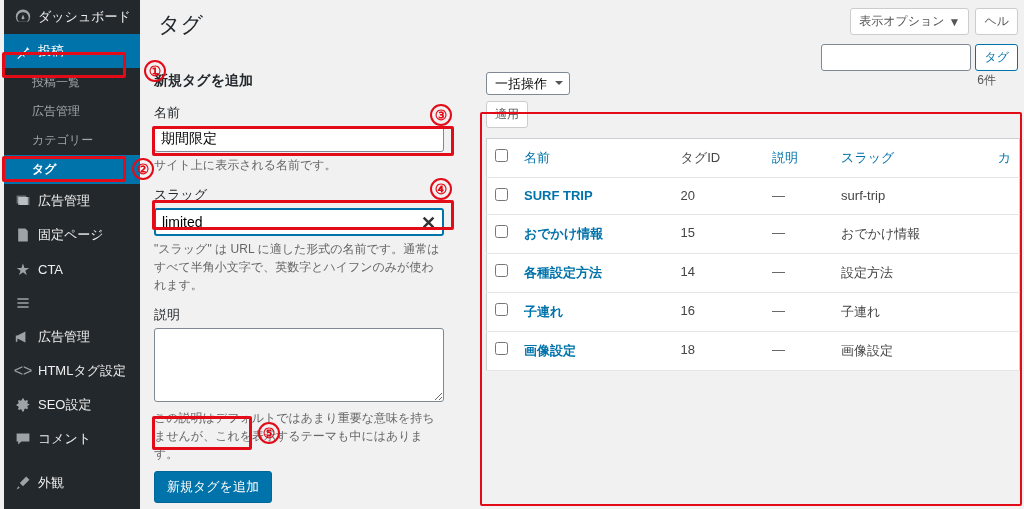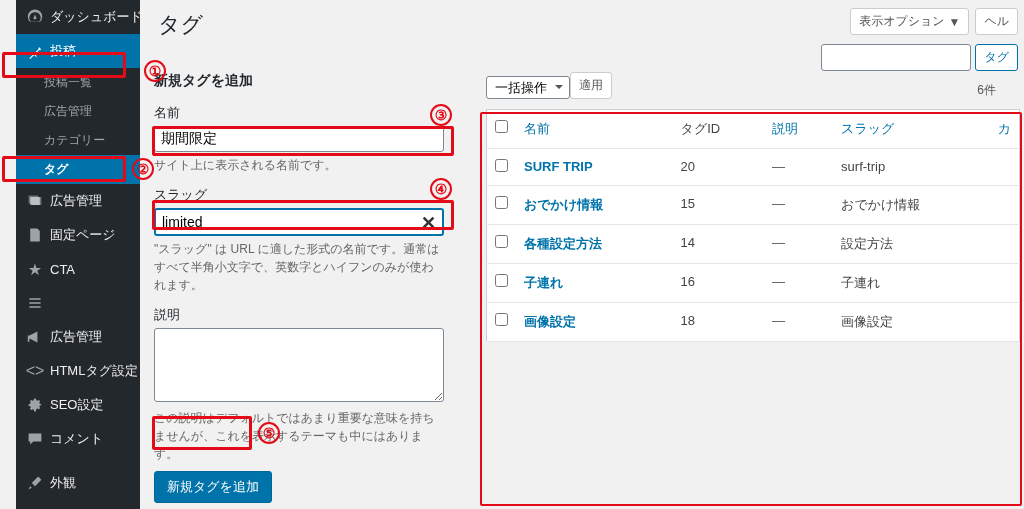--- a/index.html
+++ b/index.html
@@ -1,18 +1,18 @@
 <!DOCTYPE html>
 <html><head>
 <meta charset="utf-8">
 <style>
   * { margin:0; padding:0; box-sizing:border-box; font-family:"Hiragino Sans","Meiryo",sans-serif; }
   body { background:#f1f1f1; font-size:13px; color:#444; width:1024px; height:509px; overflow:hidden; position:relative; }
   
-  .sidebar { position:absolute; left:16px; top:0; width:140px; height:509px; background:#23282d; color:#eee; }
+  .sidebar { position:absolute; left:4px; top:0; width:140px; height:509px; background:#23282d; color:#eee; }
   .side-item { display:flex; align-items:center; padding:8px 8px 8px 10px; gap:6px; cursor:pointer; color:#eee; font-size:13px; }
   .side-item .ic { width:18px; height:18px; display:flex; align-items:center; justify-content:center; color:rgba(240,245,250,0.6); font-size:16px; }
   .side-sub { padding:6px 8px 6px 28px; color:#a0a5aa; font-size:12px; cursor:pointer; }
   .side-item.active { background:#0073aa; color:#fff; }
   .side-item.active .ic { color:#fff; }
   .side-sub.current { background:#0073aa; color:#fff; font-weight:600; }
   
   .main { position:absolute; left:140px; top:0; right:0; height:509px; background:#f1f1f1; }
   .topbtns { position:absolute; right:6px; top:8px; display:flex; gap:6px; }
   .wpbtn { background:#fff; border:1px solid #ccc; border-radius:3px; padding:4px 8px; font-size:12px; color:#555; display:inline-flex; align-items:center; gap:4px; cursor:pointer; }
@@ -22,21 +22,21 @@
   .cols { position:absolute; left:14px; top:72px; right:4px; bottom:0; display:flex; gap:20px; }
   .left { width:312px; padding-right:4px; }
   .right { flex:1; }
   .left h2 { font-size:14px; color:#23282d; margin-bottom:14px; font-weight:600; }
   .formlabel { font-size:13px; color:#23282d; margin-top:2px; margin-bottom:4px; }
   .wpinput { width:290px; border:1px solid #7e8993; border-radius:3px; padding:4px 6px; font-size:14px; background:#fff; }
   .desc { font-size:12px; color:#666; margin-top:4px; line-height:1.5; width:290px; }
   textarea.wpinput { height:74px; resize:vertical; }
   .primary { background:#0073aa; color:#fff; border:1px solid #006799; border-radius:3px; padding:6px 12px; font-size:13px; cursor:pointer; margin-top:8px; }
   
-  .bulk { display:flex; align-items:flex-end; margin-bottom:10px; }
+  .bulk { display:flex; gap:6px; align-items:flex-start; margin-bottom:10px;flex-direction:column; }
   .select { border:1px solid #7e8993; border-radius:3px; padding:3px 22px 3px 8px; font-size:13px; background:#fff; appearance:none; position:relative; }
   .select-wrap { position:relative; display:inline-block; }
   .select-wrap:after { content:""; position:absolute; right:7px; top:9px; border:4px solid transparent; border-top-color:#555; }
   .count { position:absolute; right:24px; font-size:12px; color:#555; }
   table.wp { width:100%; border-collapse:collapse; background:#fff; border:1px solid #ccd0d4; }
   table.wp th, table.wp td { text-align:left; padding:10px 8px; border-bottom:1px solid #e5e5e5; vertical-align:top; font-size:13px; }
   table.wp th { font-weight:400; color:#0073aa; }
   table.wp th.chk, table.wp td.chk { width:28px; text-align:center; }
   table.wp th.chk { color:#444; }
   .taglink { color:#0073aa; font-weight:600; cursor:pointer; }

